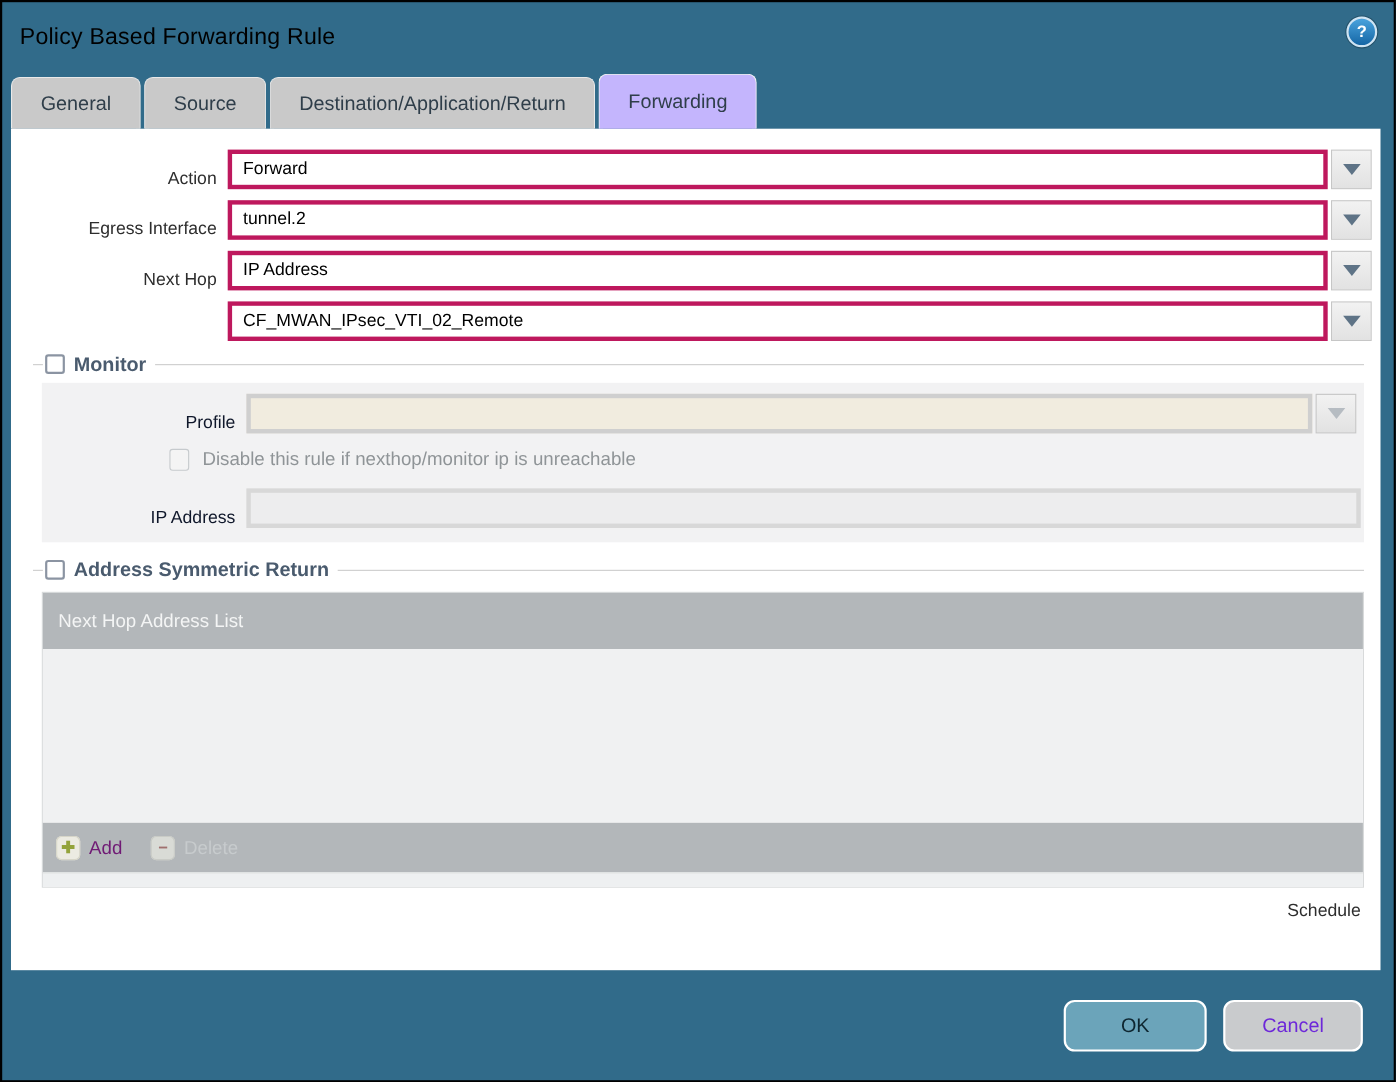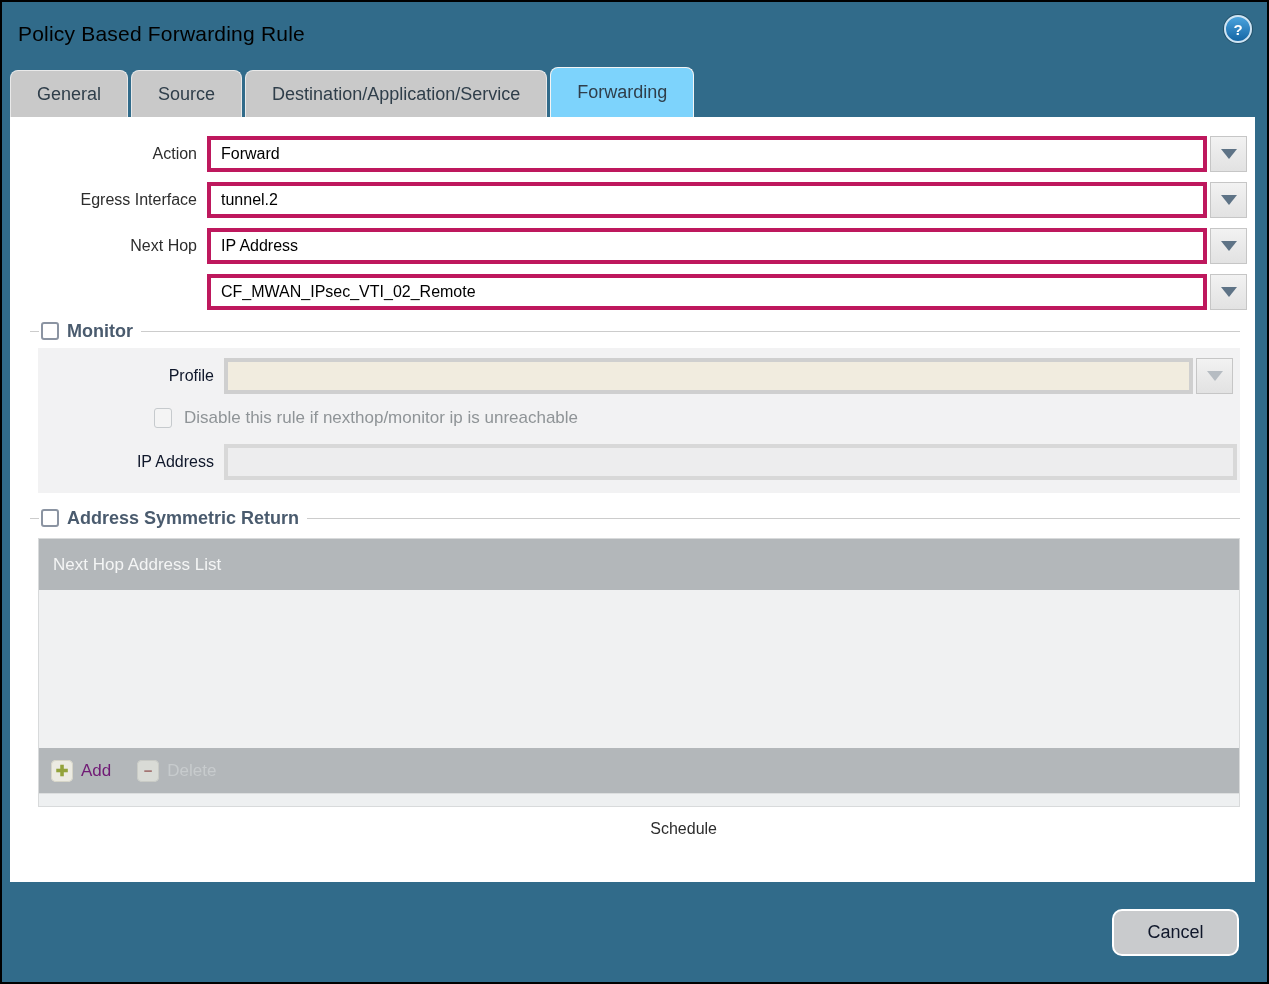--- a/index.html
+++ b/index.html
@@ -23,27 +23,27 @@
   .help span{color:#fff;font-size:15px;font-weight:bold;}
   
   .tabs{height:51px;display:flex;align-items:flex-end;gap:3px;padding-left:8px;}
   .tab{
     height:47px;display:flex;align-items:center;justify-content:center;
     padding:0 26px;background:var(--tab-gray,#c9c9c9);
     border:1px solid #e9e9e9;border-bottom:none;
     border-radius:8px 8px 0 0;
     font-size:18px;color:#2f3e4a;cursor:pointer;white-space:nowrap;
   }
-  .tab.active{background:#7dd3fc;height:50px;position:relative;z-index:2;border-color:#f4f4f4;}
+  .tab.active{background:#c4b5fd;height:50px;position:relative;z-index:2;border-color:#f4f4f4;}
   
   .content{
     margin-left:8px;width:1245px;height:765px;background:#fff;
     padding-top:19px;position:relative;z-index:1;
   }
-  .form-row{display:flex;align-items:center;margin-bottom:10px;padding-right:8px;}
+  .form-row{display:flex;align-items:flex-end;margin-bottom:10px;padding-right:8px;}
   .form-label{width:197px;flex:0 0 197px;text-align:right;padding-right:10px;font-size:16px;color:#2d2d2d;}
   .input-wrap{flex:1;display:flex;align-items:center;}
   input.text{
     flex:1;height:36px;border:4px solid #be185d;padding:0 10px;font-size:16px;color:#000;background:#fff;outline:none;min-width:0;
   }
   .dd-btn{
     flex:0 0 37px;width:37px;height:36px;margin-left:3px;
     background:linear-gradient(#f2f2f2,#e2e2e2);
     border:1px solid #c6c6c6;
     display:flex;align-items:center;justify-content:center;cursor:pointer;
@@ -95,38 +95,38 @@
   
   .footerbar{
     height:100px;display:flex;align-items:center;justify-content:flex-end;
     gap:15px;padding-right:28px;
   }
   .btn{
     height:47px;border-radius:10px;border:2px solid #fff;
     font-size:18px;display:flex;align-items:center;justify-content:center;cursor:pointer;
   }
   .btn.ok{width:130px;background:var(--ok-blue,#6ba4ba);color:#0e2630;}
-  .btn.cancel{width:127px;background:var(--cancel-gray,#c9cbcd);color:#0f172a;}
+  .btn.cancel{width:127px;background:var(--cancel-gray,#c9cbcd);color:#6d28d9;}
 </style>
 </head>
 <body>
 
 <div class="window">
 
   <div class="titlebar">
     <span class="title">Policy Based Forwarding Rule</span>
     <div class="help">
       <span>?</span>
     </div>
   </div>
 
   <div class="tabs">
     <div class="tab">General</div>
     <div class="tab">Source</div>
-    <div class="tab">Destination/Application/Service</div>
+    <div class="tab">Destination/Application/Return</div>
     <div class="tab active">Forwarding</div>
   </div>
 
   <div class="content">
 
     <div class="form-row">
       <div class="form-label">Action</div>
       <div class="input-wrap">
         <input class="text" type="text" readonly="" value="Forward" style="">
         <div class="dd-btn">
@@ -223,16 +223,17 @@
         <input class="text" type="text" readonly="" value="None" style="">
         <div class="dd-btn">
           <div class="tri"></div>
         </div>
       </div>
     </div>
 
   </div>
 
   <div class="footerbar">
+    <div class="btn ok">OK</div>
     <div class="btn cancel">Cancel</div>
   </div>
 
 </div>
 
 </body></html>

